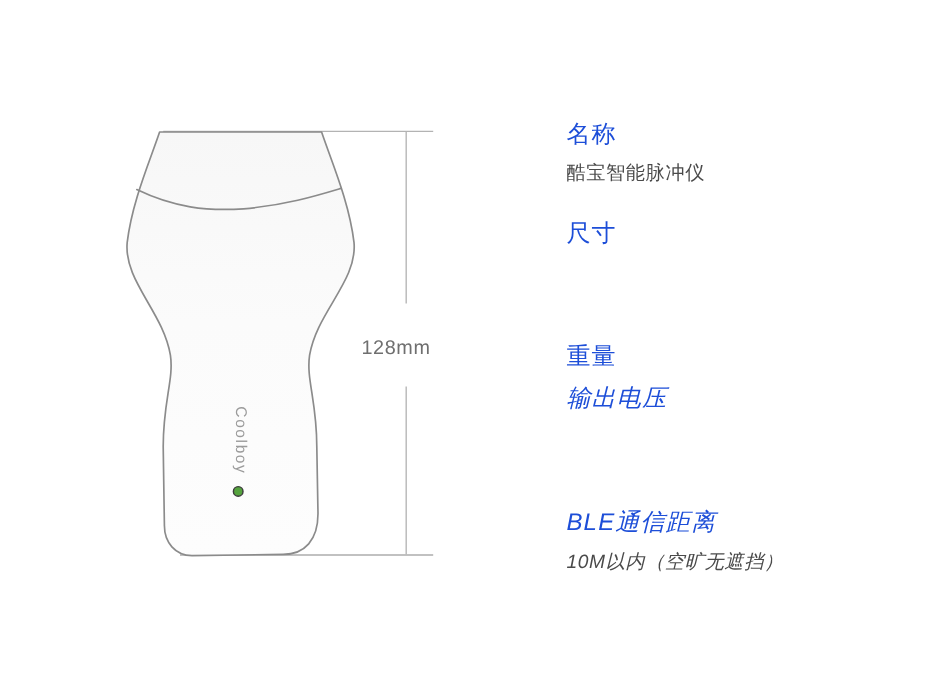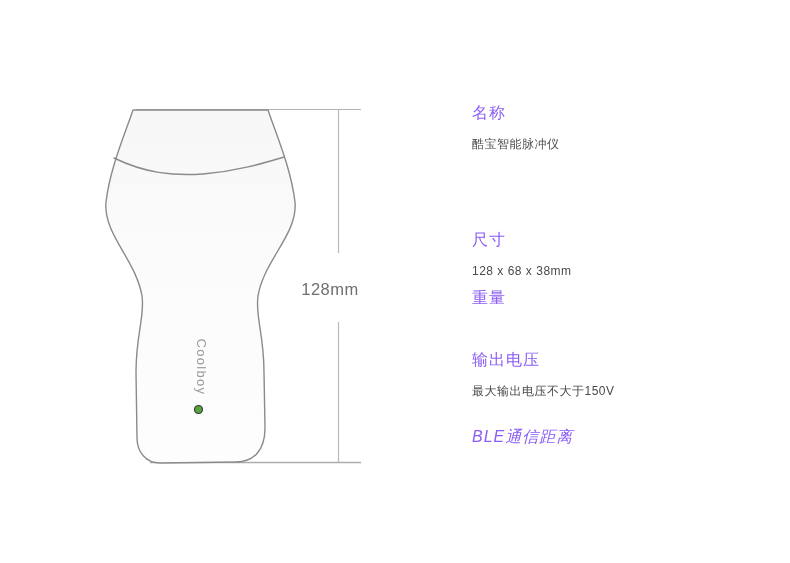--- a/index.html
+++ b/index.html
@@ -23,34 +23,34 @@
     height: 563px;
   }
   .specs {
     position: absolute;
     left: 472px;
     top: 0;
     width: 300px;
   }
   .spec-block { position: absolute; left: 0; width: 300px; }
   .spec-block.b1 { top: 99px; }
-  .spec-block.b2 { top: 182px; margin-top: 44px; }
+  .spec-block.b2 { top: 182px; }
   .spec-block.b3 { top: 258px; margin-top: 26px; }
-  .spec-block.b4 { top: 346px; }
+  .spec-block.b4 { top: 319px; font-style: italic; }
   .spec-block.b5 { top: 423px; font-style: italic; }
   .spec-label {
-    font-size: 16px;
+    font-size: 20px;
     line-height: 27px;
-    color: #8b5cf6;
+    color: #1d4ed8;
     letter-spacing: 1px;
     font-weight: 400;
   }
   .spec-value {
     margin-top: 8px;
-    font-size: 12px;
+    font-size: 16px;
     line-height: 21px;
     color: #4a4a4a;
     letter-spacing: 0.5px;
   }
 </style>
 </head>
 <body>
 
 <div class="canvas">
 
@@ -95,30 +95,29 @@
 
   <div class="specs">
 
     <div class="spec-block b1">
       <div class="spec-label">名称</div>
       <div class="spec-value">酷宝智能脉冲仪</div>
     </div>
 
     <div class="spec-block b2">
       <div class="spec-label">尺寸</div>
-      <div class="spec-value">128 x 68 x 38mm</div>
     </div>
 
     <div class="spec-block b3">
       <div class="spec-label">重量</div>
     </div>
 
     <div class="spec-block b4">
       <div class="spec-label">输出电压</div>
-      <div class="spec-value">最大输出电压不大于150V</div>
     </div>
 
     <div class="spec-block b5">
       <div class="spec-label">BLE通信距离</div>
+      <div class="spec-value">10M以内（空旷无遮挡）</div>
     </div>
 
   </div>
 </div>
 
 </body></html>

